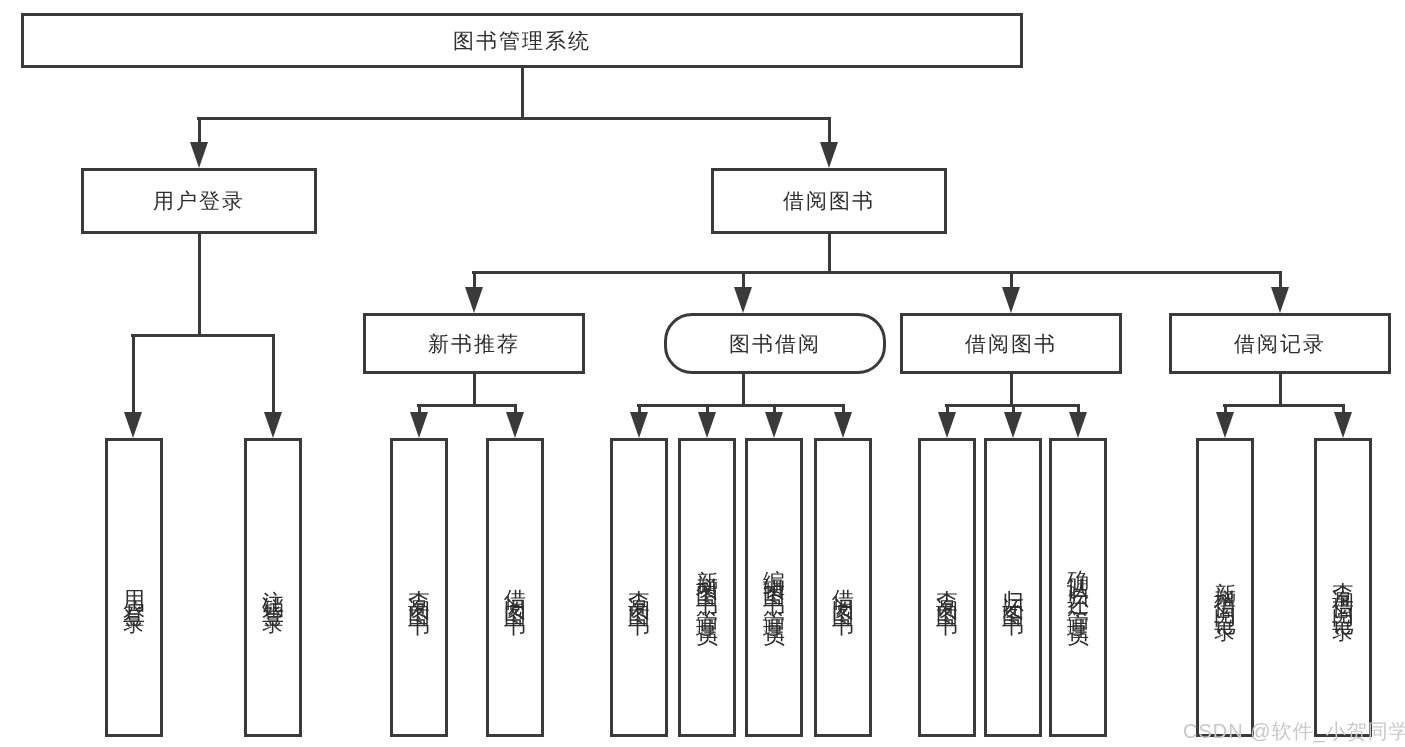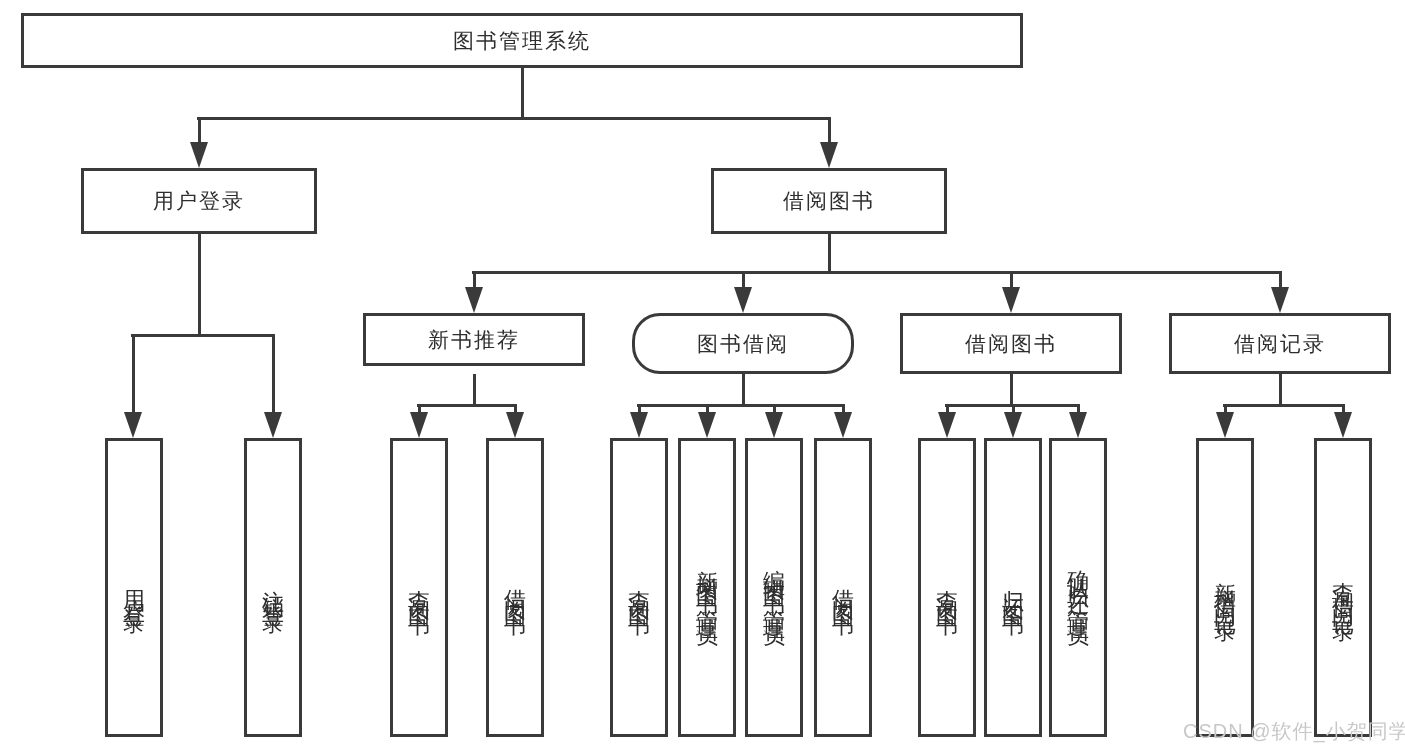--- a/index.html
+++ b/index.html
@@ -72,24 +72,24 @@
     <span>图书管理系统</span>
   </div>
 
   <div class="node" style="left:81px; top:168px; width:236px; height:66px;">
     <span>用户登录</span>
   </div>
   <div class="node" style="left:711px; top:168px; width:236px; height:66px;">
     <span>借阅图书</span>
   </div>
 
-  <div class="node" style="left:363px; top:313px; width:222px; height:53px;">
+  <div class="node" style="left:363px; top:313px; width:222px; height:61px;">
     <span>新书推荐</span>
   </div>
-  <div class="node" style="left:632px; top:313px; width:222px; height:61px;border-radius:28px;">
+  <div class="node" style="left:664px; top:313px; width:222px; height:61px;border-radius:28px;">
     <span>图书借阅</span>
   </div>
   <div class="node" style="left:900px; top:313px; width:222px; height:61px;">
     <span>借阅图书</span>
   </div>
   <div class="node" style="left:1169px; top:313px; width:222px; height:61px;">
     <span>借阅记录</span>
   </div>
 
   <div class="node vbox" style="left:105px; top:438px; width:58px; height:299px;">

